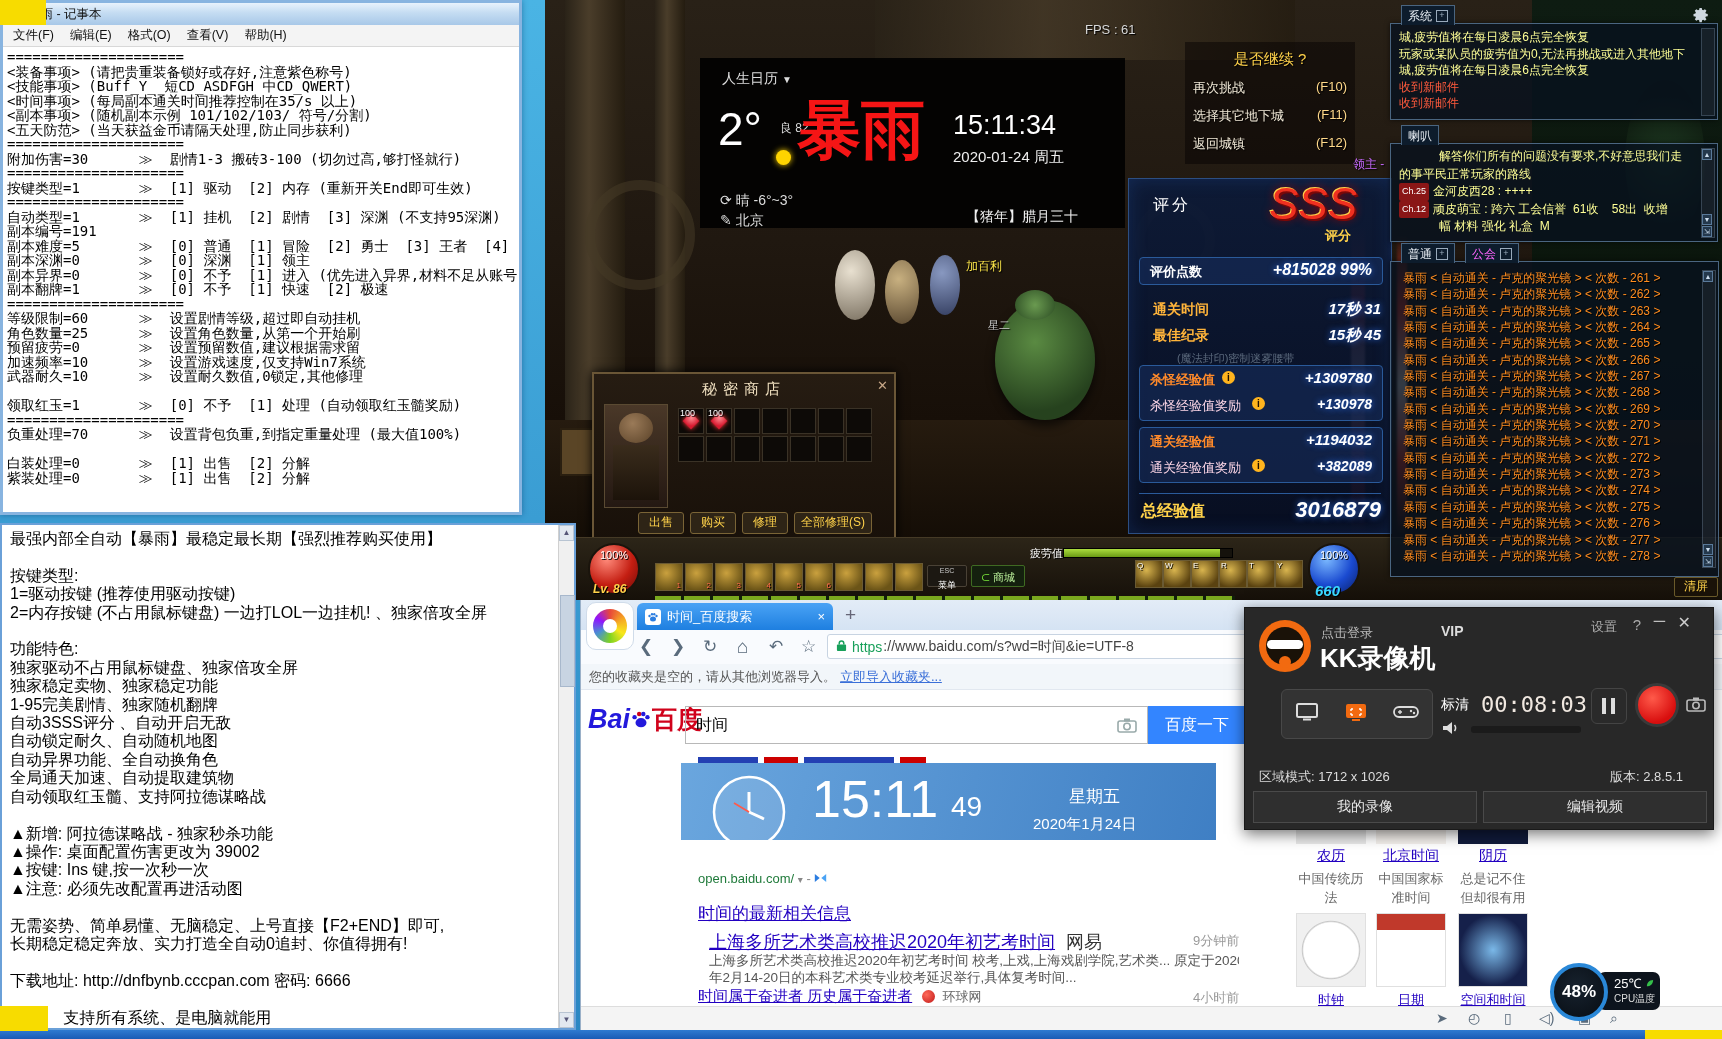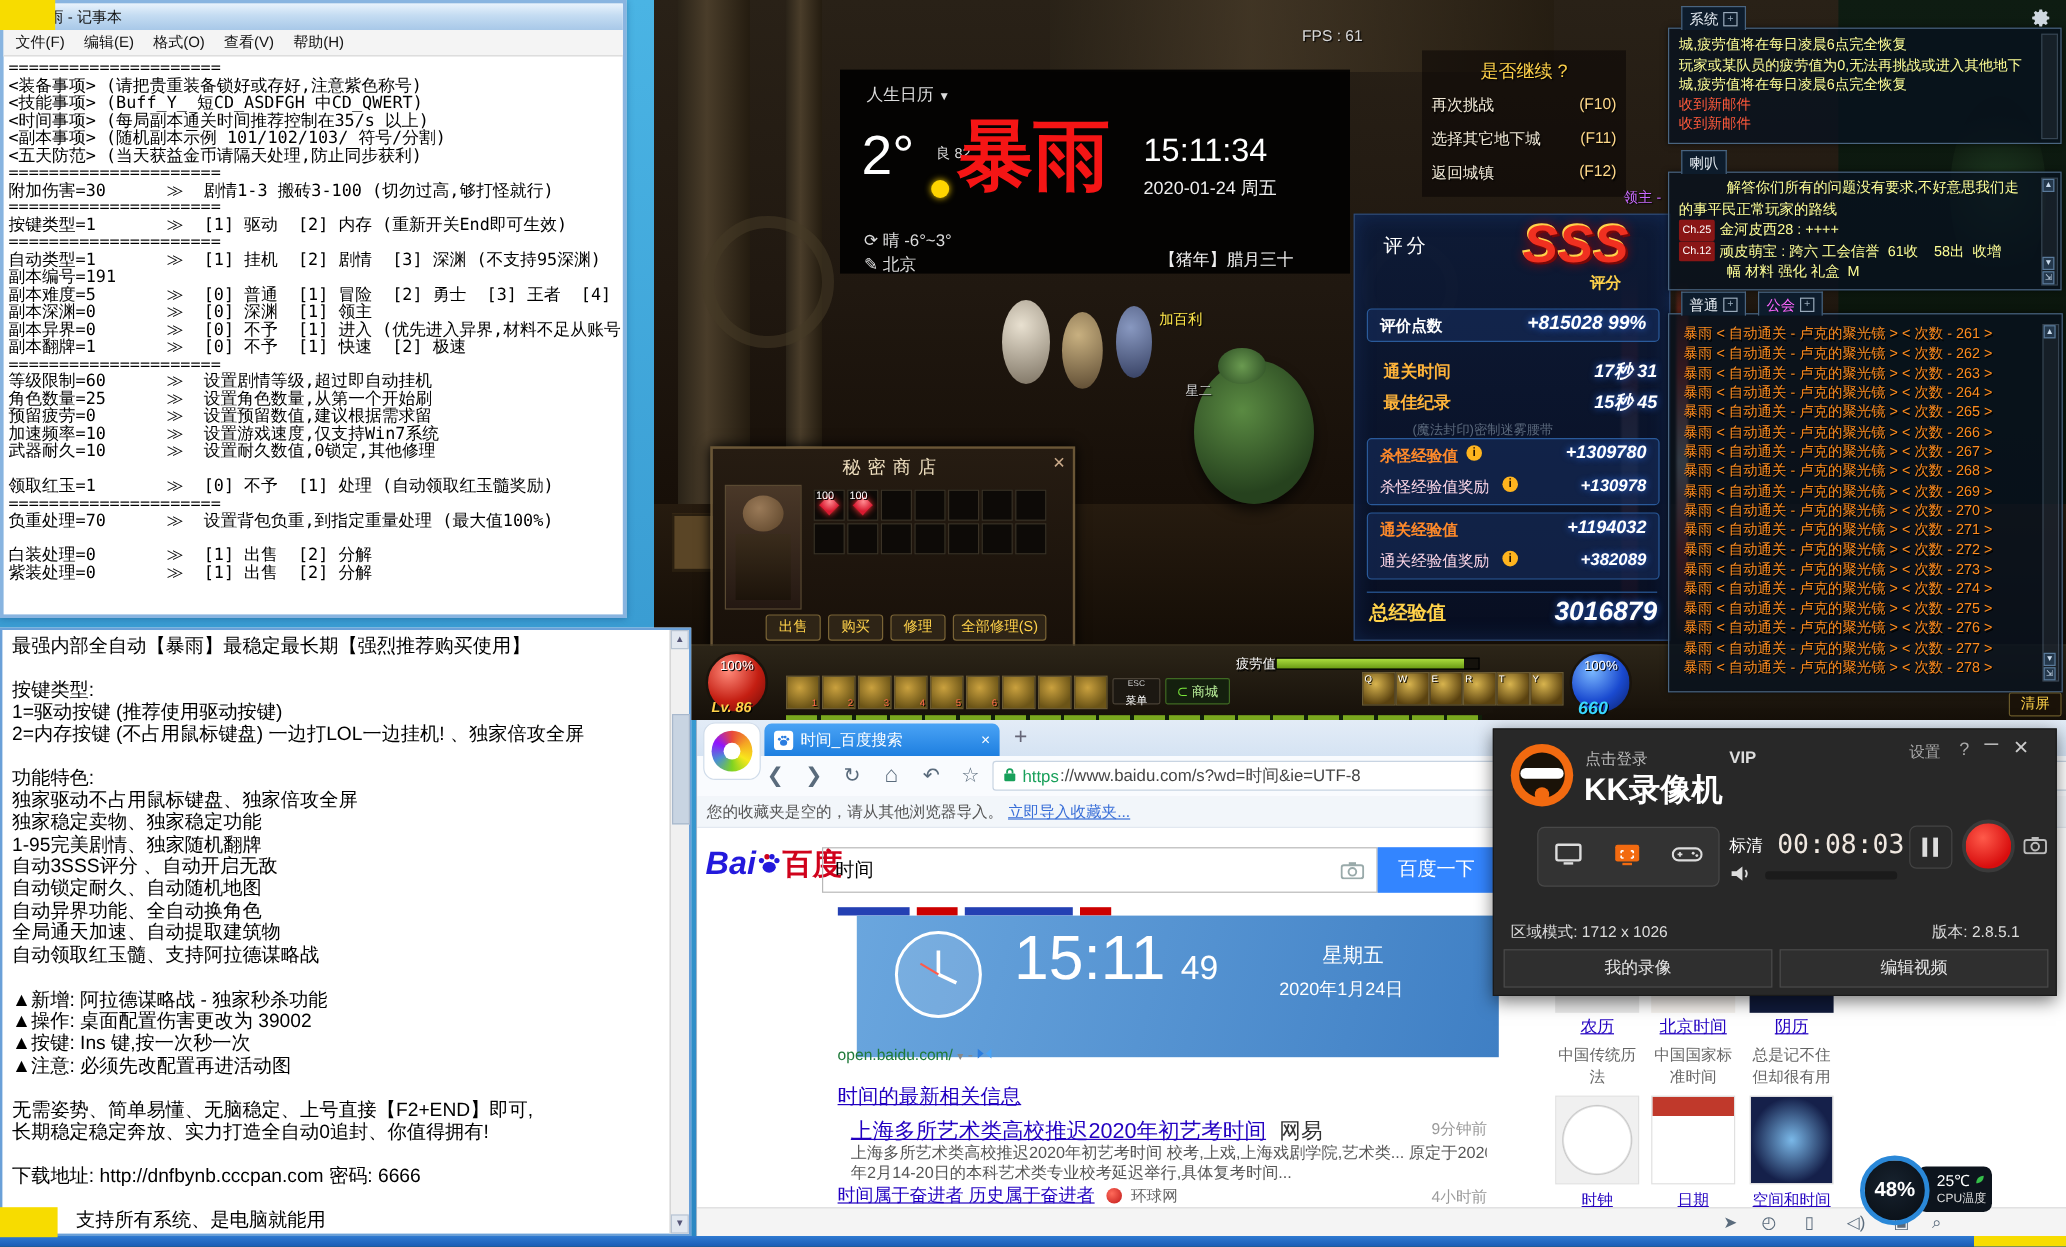--- a/index.html
+++ b/index.html
@@ -137,21 +137,21 @@
       <div style="position:absolute;left:97px;top:40px;font-size:64px;font-weight:bold;color:#f51515;line-height:64px">暴雨</div>
       <div style="position:absolute;left:253px;top:52px;font-size:27px;color:#fff">15:11:34</div>
       <div style="position:absolute;left:253px;top:90px;font-size:15px;color:#eee">2020-01-24 周五</div>
       <div style="position:absolute;left:20px;top:134px;font-size:14px;color:#ddd"><span>⟳</span> <span>晴 -6°~3°</span></div>
       <div style="position:absolute;left:20px;top:150px;font-size:14px;color:#ddd;margin-top:4px"><span>✎</span> <span>北京</span></div>
       <div style="position:absolute;left:266px;top:150px;font-size:14px;color:#eee">【猪年】腊月三十</div>
     </div>
 
     <div id="score">
       <div style="position:absolute;left:24px;top:16px;font-size:16px;color:#fff;letter-spacing:3px">评分</div>
-      <div style="position:absolute;left:140px;top:0px;font-size:44px;font-weight:700;font-style:italic;color:#f03020;text-shadow:2px 2px 0 #7a0808,-1px -1px 0 #ffd24a,0 0 10px #a00">SSS</div>
+      <div style="position:absolute;left:140px;top:0px;font-size:44px;font-weight:400;font-style:italic;color:#f03020;text-shadow:2px 2px 0 #7a0808,-1px -1px 0 #ffd24a,0 0 10px #a00">SSS</div>
       <div style="position:absolute;left:196px;top:48px;font-size:13px;color:#ffd24a;font-weight:bold">评分</div>
       <div class="sc-pill" style="top:78px;height:26px">
         <span style="position:absolute;left:10px;top:5px;font-size:13px;font-weight:bold;color:#fff">评价点数</span>
         <span class="sc-val" style="top:3px;font-size:16px">+815028  99%</span>
       </div>
       <div style="position:absolute;left:24px;top:122px;font-size:14px;font-weight:bold;color:#ffb43a">通关时间</div>
       <div class="sc-val" style="top:121px;font-size:15px">17秒 31</div>
       <div style="position:absolute;left:24px;top:148px;font-size:14px;font-weight:bold;color:#ffb43a">最佳纪录</div>
       <div class="sc-val" style="top:147px;font-size:15px">15秒 45</div>
       <div style="position:absolute;left:48px;top:172px;font-size:11px;color:#9aacbc;opacity:.55">(魔法封印)密制迷雾腰带</div>
@@ -496,21 +496,21 @@
         <span style="position:absolute;right:10px;top:10px"><svg width="20" height="16" viewBox="0 0 20 16">
               <rect x="1" y="4" width="18" height="11" rx="2" fill="none" stroke="#9aa" stroke-width="1.6"></rect>
               <circle cx="10" cy="9.5" r="3.2" fill="none" stroke="#9aa" stroke-width="1.6"></circle>
               <rect x="7" y="1.5" width="6" height="3" fill="#9aa"></rect>
             </svg></span>
       </div>
       <div style="position:absolute;left:567px;top:16px;width:98px;height:38px;background:#3385ff;color:#fff;font-size:16px;text-align:center;line-height:38px">百度一下</div>
       <div style="position:absolute;left:117px;top:62px;width:330px;height:11px;overflow:hidden">
         <span style="display:inline-block;width:60px;height:9px;background:#2440b3;margin-right:6px"></span><span style="display:inline-block;width:34px;height:9px;background:#c00;margin-right:6px"></span><span style="display:inline-block;width:90px;height:9px;background:#2440b3;margin-right:6px"></span><span style="display:inline-block;width:26px;height:9px;background:#c00"></span>
       </div>
-      <div style="position:absolute;left:133px;top:73px;width:535px;height:118px;background:linear-gradient(105deg,#6aa6de,#3f7fc4)">
+      <div style="position:absolute;left:100px;top:73px;width:535px;height:77px;background:linear-gradient(105deg,#6aa6de,#3f7fc4)">
         <div style="position:absolute;left:28px;top:9px">
           <svg width="80" height="80" viewBox="0 0 80 80">
               <circle cx="40" cy="40" r="35" fill="rgba(255,255,255,.12)" stroke="#fff" stroke-width="2.5"></circle>
               <line x1="40" y1="40" x2="40" y2="20" stroke="#fff" stroke-width="3"></line>
               <line x1="40" y1="40" x2="55" y2="47" stroke="#fff" stroke-width="3"></line>
               <line x1="40" y1="40" x2="25" y2="31" stroke="#ff5a4a" stroke-width="1.8"></line>
             </svg>
         </div>
         <span style="position:absolute;left:131px;top:6px;font-size:52px;font-weight:300;color:#fff">15:11</span>
         <span style="position:absolute;left:270px;top:28px;font-size:28px;color:#fff">49</span>

